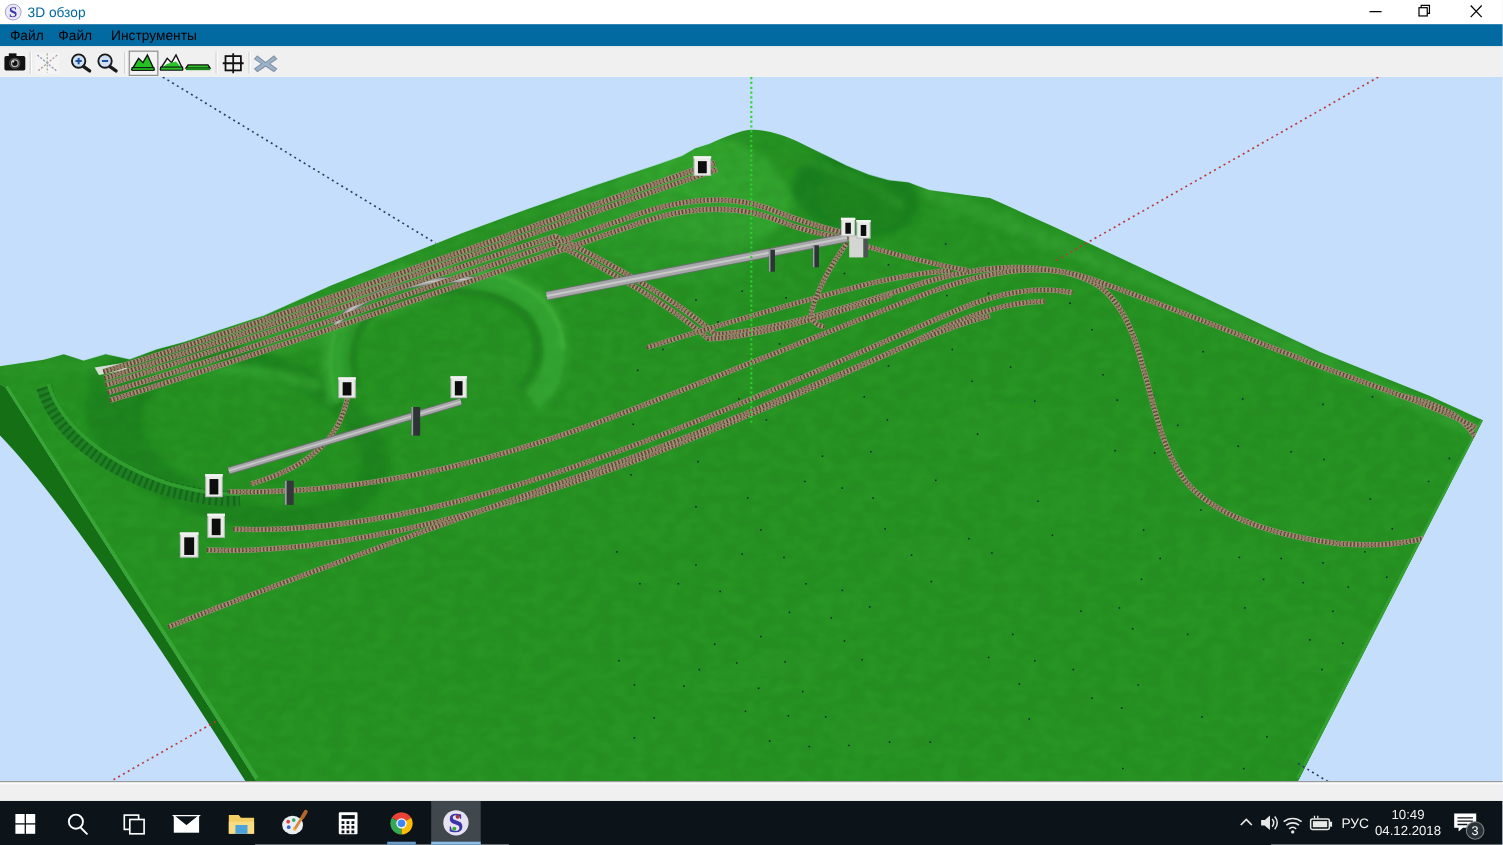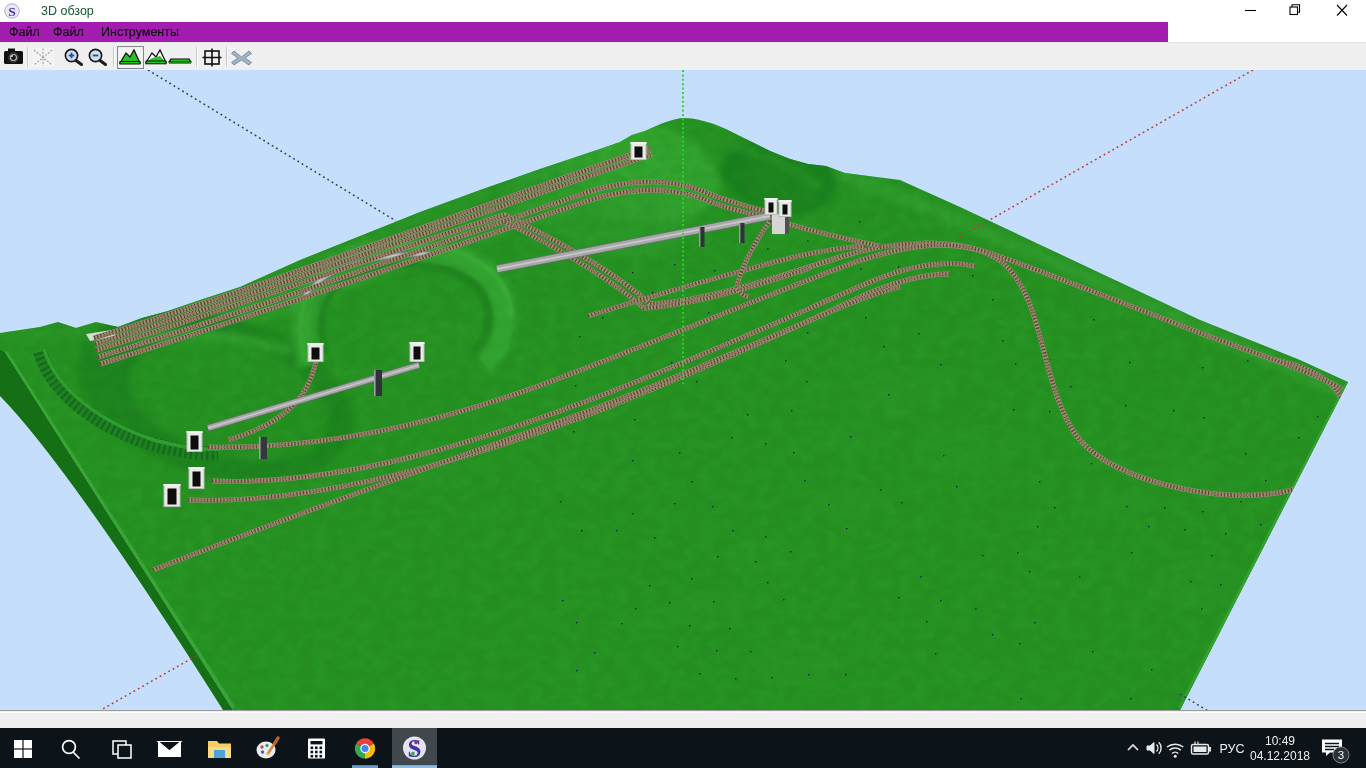--- a/index.html
+++ b/index.html
@@ -1,17 +1,17 @@
 <!DOCTYPE html>
 <html><head><meta charset="utf-8"><style>
 *{margin:0;padding:0;box-sizing:border-box}
 body{width:1366px;height:768px;overflow:hidden;font-family:"Liberation Sans",sans-serif;background:#fff;position:relative}
 .titlebar{position:absolute;left:0;top:0;width:1366px;height:22px;background:#fff}
-.title-text{position:absolute;left:41px;top:4px;font-size:12.5px;color:#14532d}
-.menubar{position:absolute;left:0;top:22px;width:1168px;height:20px;background:#a21caf;font-size:12.5px;color:#000}
+.title-text{position:absolute;left:25px;top:4px;font-size:12.5px;color:#0369a1}
+.menubar{position:absolute;left:0;top:22px;width:1366px;height:20px;background:#0369a1;font-size:12.5px;color:#000}
 .menubar span{position:absolute;top:3px}
 .statusbar{position:absolute;left:0;top:710px;width:1366px;height:18px;background:#f0f0f0;border-top:1px solid #9b9b9b}
 .statusbar:before{content:"";position:absolute;left:0;top:0;width:1366px;height:1px;background:#fdfdfd;top:1px}
 </style></head>
 <body>
 <div class="titlebar">
  <svg width="16" height="16" style="position:absolute;left:4px;top:3px" viewBox="0 0 16 16">
   <circle cx="8" cy="8" r="7.2" fill="#ece9f6" stroke="#9a96c8" stroke-width="0.8"></circle>
   <text x="8" y="12.6" font-family="Liberation Serif" font-size="13.5" font-weight="bold" fill="#3b35a8" text-anchor="middle">S</text>
  </svg>

